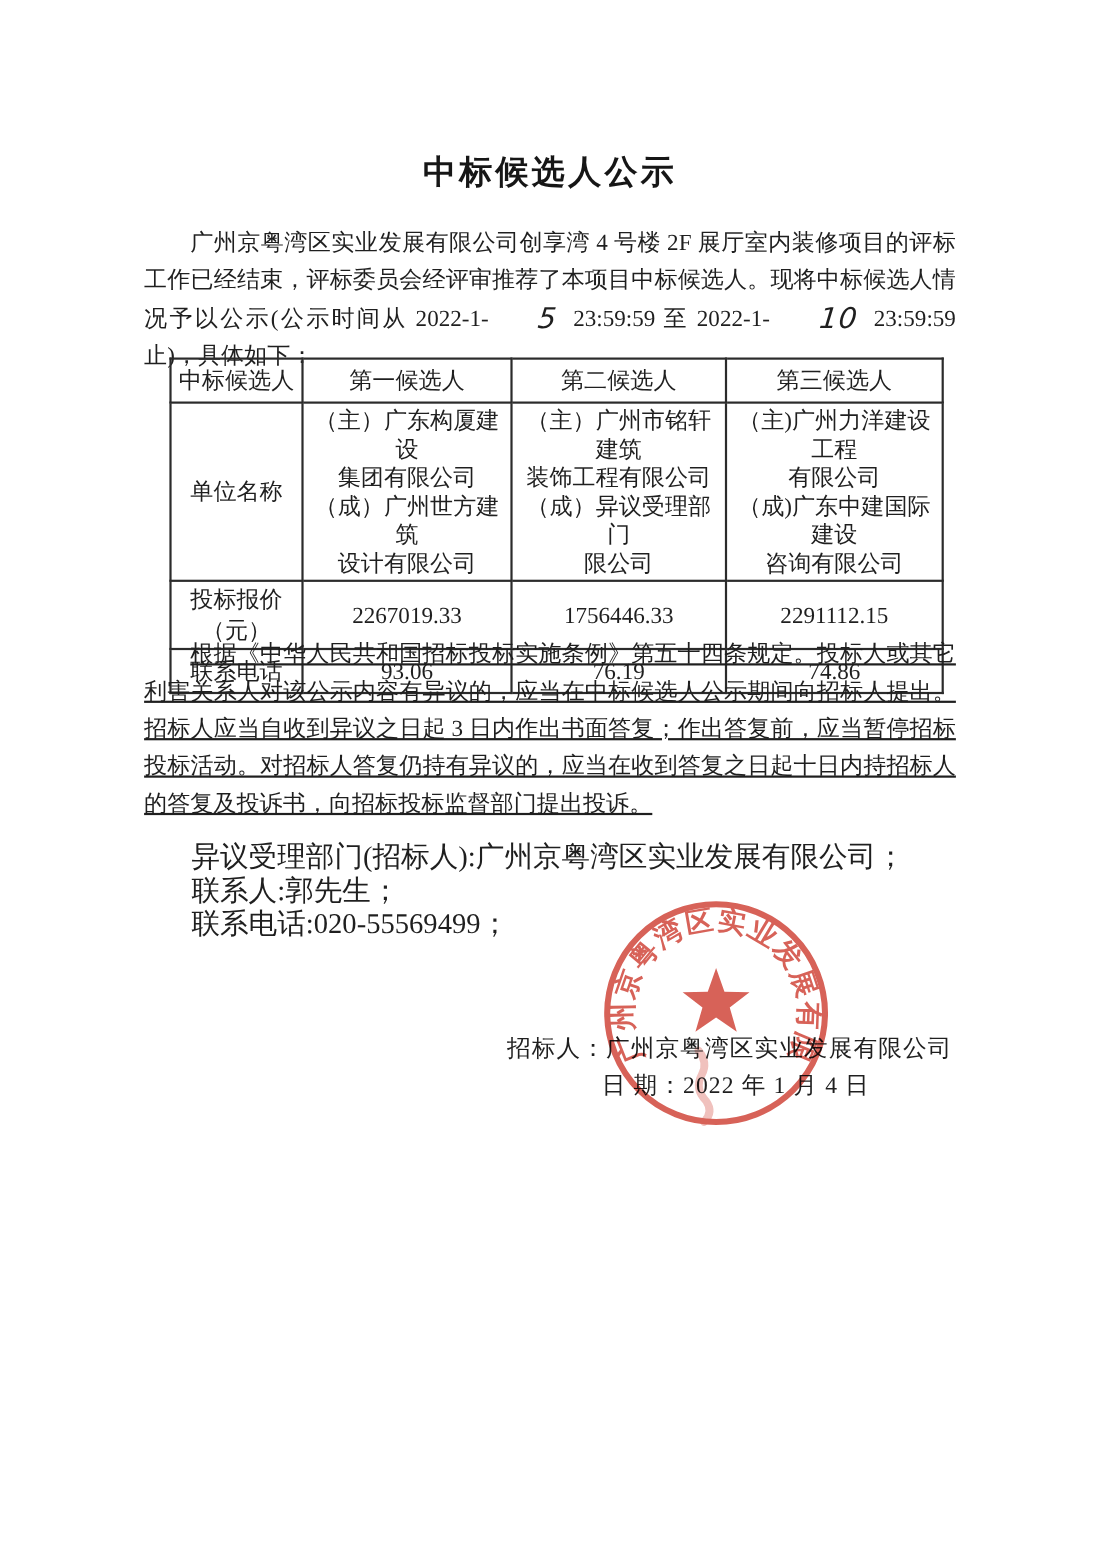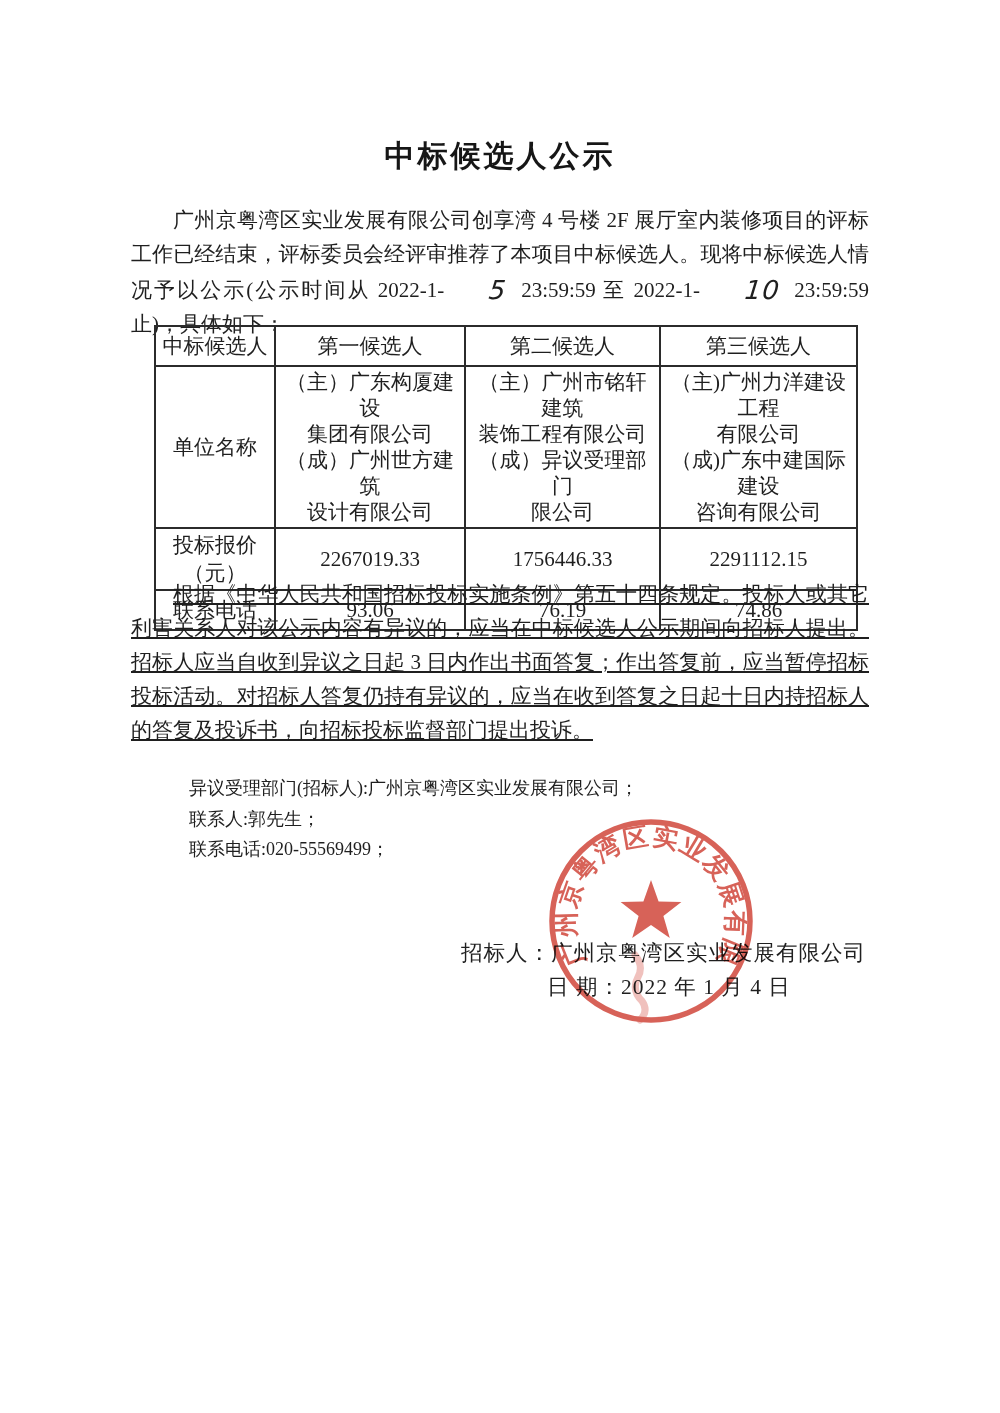--- a/index.html
+++ b/index.html
@@ -63,22 +63,22 @@
   }
   tr.row-head td { height: 34px; }
   tr.row-units td { height: 104px; }
   tr.row-price td { height: 56px; }
   tr.row-score td { height: 34px; }
   .multiline { white-space: pre-line; line-height: 26px; }
   .label-2line { white-space: pre-line; line-height: 28px; }
   .contact-line {
     position: absolute;
     left: 173px;
-    font-size: 18px;
-    margin: 16px;
+    font-size: 26px;
+    margin: 1px;
     color: #1f1f1f;
   }
   #contact-dept   { top: 760px; }
   #contact-person { top: 791px; }
   #contact-phone  { top: 821px; }
   .sig-line {
     position: absolute;
     font-size: 21.5px;
     margin: 0;
     color: #1f1f1f;

